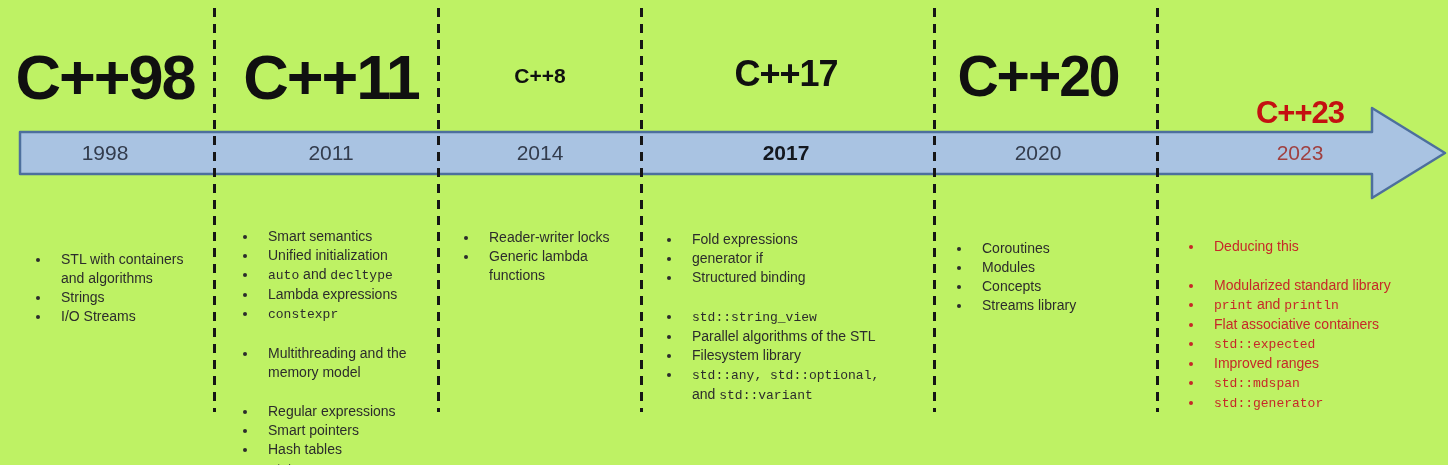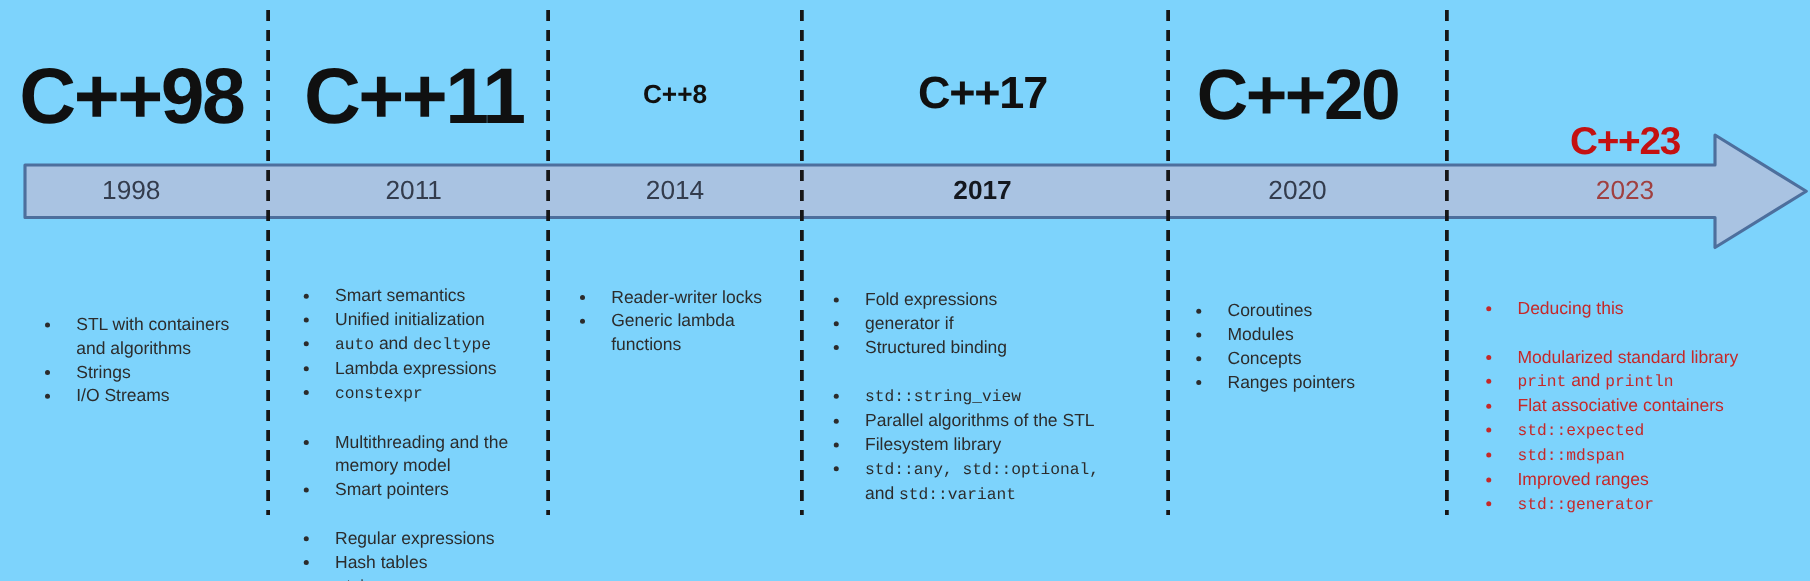--- a/index.html
+++ b/index.html
@@ -1,17 +1,17 @@
 <!DOCTYPE html>
 <html><head>
 <meta charset="utf-8">
 <style>
   html,body{margin:0;padding:0;background:#fff;}
   #stage{
-    position:relative;width:1448px;height:465px;background:#7dd3fc;
+    position:relative;width:1448px;height:465px;background:#bef264;
     overflow:hidden;font-family:"Liberation Sans",sans-serif;
   }
   
   .divider{
     position:absolute;top:8px;height:404px;width:3px;z-index:3;
     background:repeating-linear-gradient(to bottom,#161616 0px,#161616 9px,transparent 9px,transparent 16px);
   }
   .d1{left:213px;} .d2{left:437px;} .d3{left:640px;} .d4{left:933px;} .d5{left:1156px;}
   
   #arrow-svg{position:absolute;left:0;top:0;z-index:2;}
@@ -80,22 +80,22 @@
       </div>
       <div class="col-title title-1">C++11</div>
       <div class="year year-1">2011</div>
       <div class="feature-list list-1">
         <div class="feature-item"><span>Smart semantics</span></div>
         <div class="feature-item"><span>Unified initialization</span></div>
         <div class="feature-item"><span class="mono">auto</span><span> and </span><span class="mono">decltype</span></div>
         <div class="feature-item"><span>Lambda expressions</span></div>
         <div class="feature-item"><span class="mono">constexpr</span></div>
         <div class="feature-item gap"><span>Multithreading and the memory model</span></div>
+        <div class="feature-item gap"><span>Regular expressions</span></div>
         <div class="feature-item"><span>Smart pointers</span></div>
-        <div class="feature-item gap"><span>Regular expressions</span></div>
         <div class="feature-item"><span>Hash tables</span></div>
         <div class="feature-item clipped"><span class="mono">std::array</span></div>
       </div>
       <div class="col-title title-2">C++8</div>
       <div class="year year-2">2014</div>
       <div class="feature-list list-2">
         <div class="feature-item"><span>Reader-writer locks</span></div>
         <div class="feature-item"><span>Generic lambda functions</span></div>
       </div>
       <div class="col-title title-3">C++17</div>
@@ -108,28 +108,28 @@
         <div class="feature-item"><span>Parallel algorithms of the STL</span></div>
         <div class="feature-item"><span>Filesystem library</span></div>
         <div class="feature-item"><span class="mono">std::any, std::optional,</span><span> and </span><span class="mono">std::variant</span></div>
       </div>
       <div class="col-title title-4">C++20</div>
       <div class="year year-4">2020</div>
       <div class="feature-list list-4">
         <div class="feature-item"><span>Coroutines</span></div>
         <div class="feature-item"><span>Modules</span></div>
         <div class="feature-item"><span>Concepts</span></div>
-        <div class="feature-item"><span>Ranges pointers</span></div>
+        <div class="feature-item"><span>Streams library</span></div>
       </div>
       <div class="col-title title-5 hl-title">C++23</div>
       <div class="year year-5 hl-year">2023</div>
       <div class="feature-list list-5 hl-list">
         <div class="feature-item"><span>Deducing this</span></div>
         <div class="feature-item gap"><span>Modularized standard library</span></div>
         <div class="feature-item"><span class="mono">print</span><span> and </span><span class="mono">println</span></div>
         <div class="feature-item"><span>Flat associative containers</span></div>
         <div class="feature-item"><span class="mono">std::expected</span></div>
+        <div class="feature-item"><span>Improved ranges</span></div>
         <div class="feature-item"><span class="mono">std::mdspan</span></div>
-        <div class="feature-item"><span>Improved ranges</span></div>
         <div class="feature-item"><span class="mono">std::generator</span></div>
       </div>
     </div>
 </div>
 
 </body></html>

